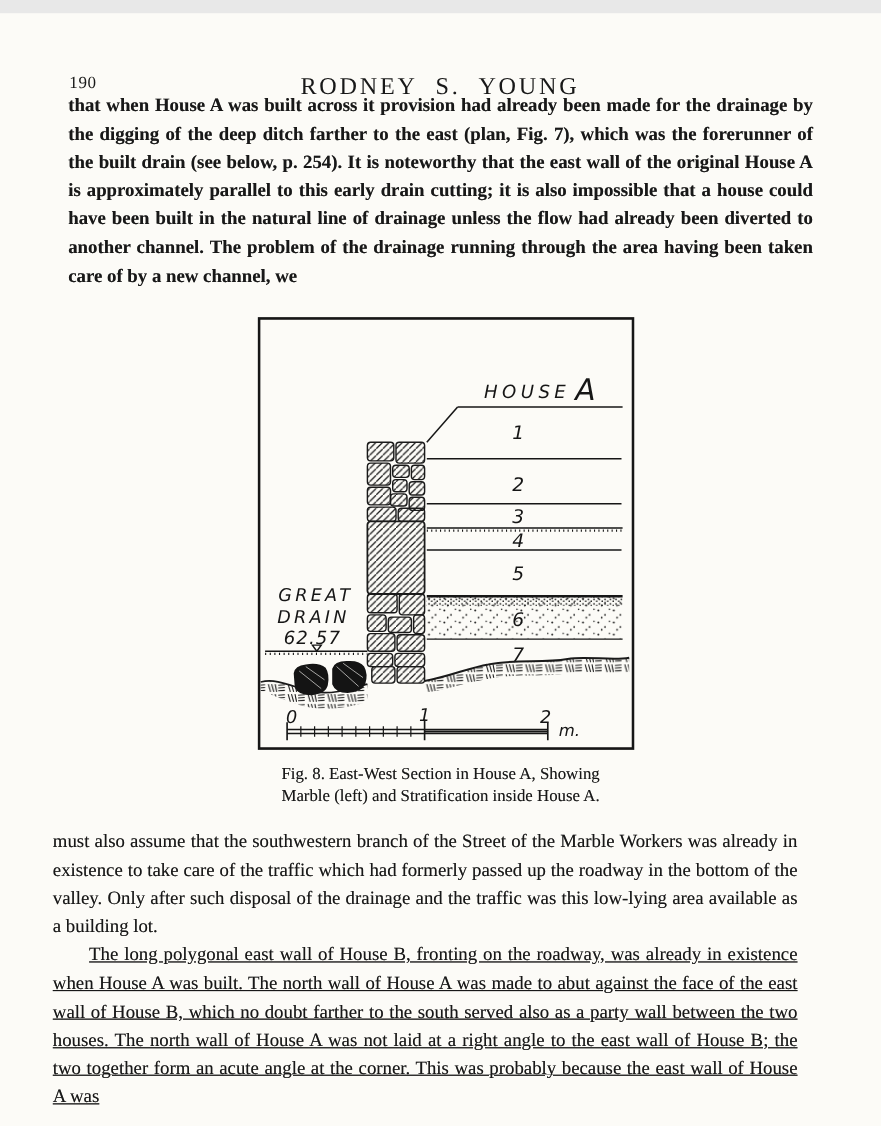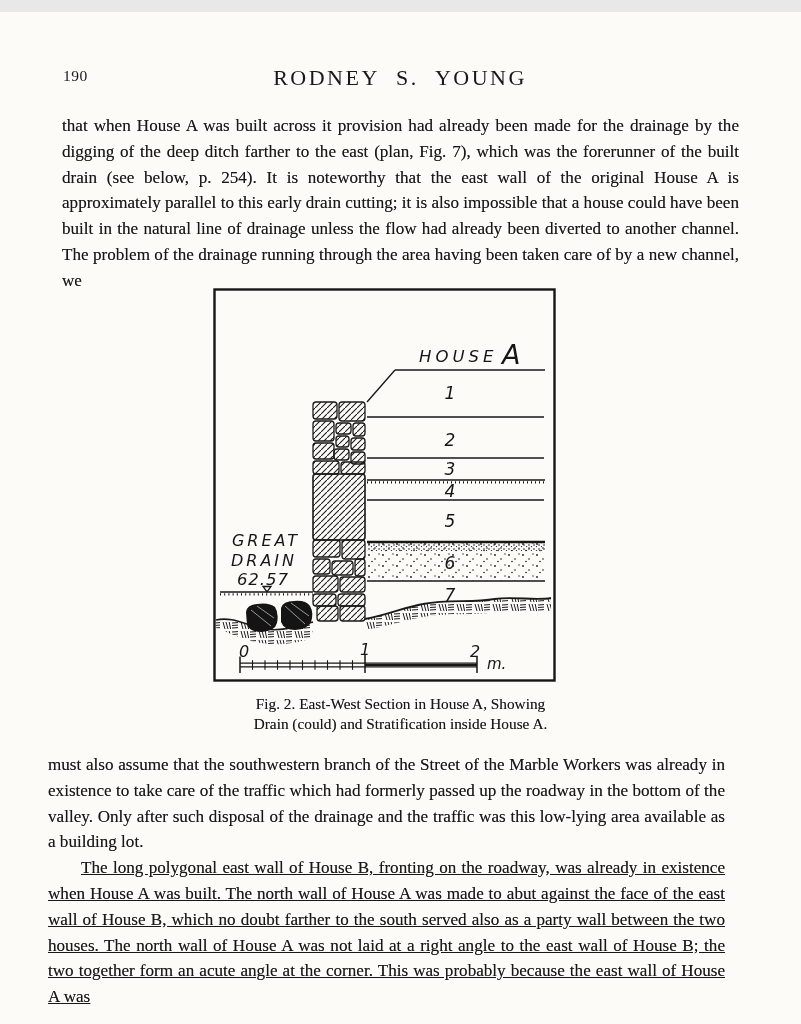--- a/index.html
+++ b/index.html
@@ -9,25 +9,25 @@
     margin:12px auto;
   }
   .runhead{position:absolute;top:53px;left:62px;right:63px;height:22px;}
   .pagenum{position:absolute;left:1px;top:2px;font-size:15.5px;letter-spacing:.5px;}
   .headtitle{display:block;text-align:center;font-size:22px;letter-spacing:2.5px;word-spacing:9px;}
   .para{
     position:absolute;left:62px;width:677px;margin:0;
     font-size:17.1px;line-height:25.8px;text-align:justify;
     text-shadow:0 0 .4px rgba(25,25,25,.55);
   }
-  #p1{top:101px;}
+  #p1{top:71px;font-weight:bold;}
   .lower{position:absolute;top:740px;left:48px;width:677px;}
   .lower .para{position:static;width:auto;}
   .indent{text-indent:33px;text-decoration:underline;}
-  .fig{position:absolute;left:213px;top:276px;width:343px;height:395px;}
+  .fig{position:absolute;left:234px;top:276px;width:343px;height:395px;}
   .caption{
     position:absolute;top:682px;left:0;width:100%;text-align:center;
     font-size:15.3px;line-height:19.5px;text-shadow:0 0 .3px rgba(25,25,25,.5);
   }
   .figtext{font-family:"DejaVu Sans",sans-serif;font-style:italic;fill:#161616;}
 </style>
 </head>
 <body>
 
 <div class="page">
@@ -166,22 +166,22 @@
       <text class="figtext" x="50" y="297" font-size="16.5" letter-spacing="1" text-anchor="middle">62.57</text>
 
       <text class="figtext" x="31" y="369" font-size="16" text-anchor="middle">0</text>
       <text class="figtext" x="152" y="367" font-size="16" text-anchor="middle">1</text>
       <text class="figtext" x="262" y="369" font-size="16" text-anchor="middle">2</text>
       <text class="figtext" x="274" y="381" font-size="15">m.</text>
     </svg>
   </div>
 
   <div class="caption">
-    <div>Fig. 2.  East-West Section in House A, Showing</div>
-    <div>Drain (could) and Stratification inside House A.</div>
+    <div>Fig. 8.  East-West Section in House A, Showing</div>
+    <div>Marble (left) and Stratification inside House A.</div>
   </div>
 
   <div class="lower">
     <p class="para">must also assume that the southwestern branch of the Street of the Marble Workers was already in existence to take care of the traffic which had formerly passed up the roadway in the bottom of the valley.  Only after such disposal of the drainage and the traffic was this low-lying area available as a building lot.</p>
     <p class="para indent">The long polygonal east wall of House B, fronting on the roadway, was already in existence when House A was built.  The north wall of House A was made to abut against the face of the east wall of House B, which no doubt farther to the south served also as a party wall between the two houses.  The north wall of House A was not laid at a right angle to the east wall of House B; the two together form an acute angle at the corner.  This was probably because the east wall of House A was</p>
   </div>
 
 </div>
 
 </body></html>

